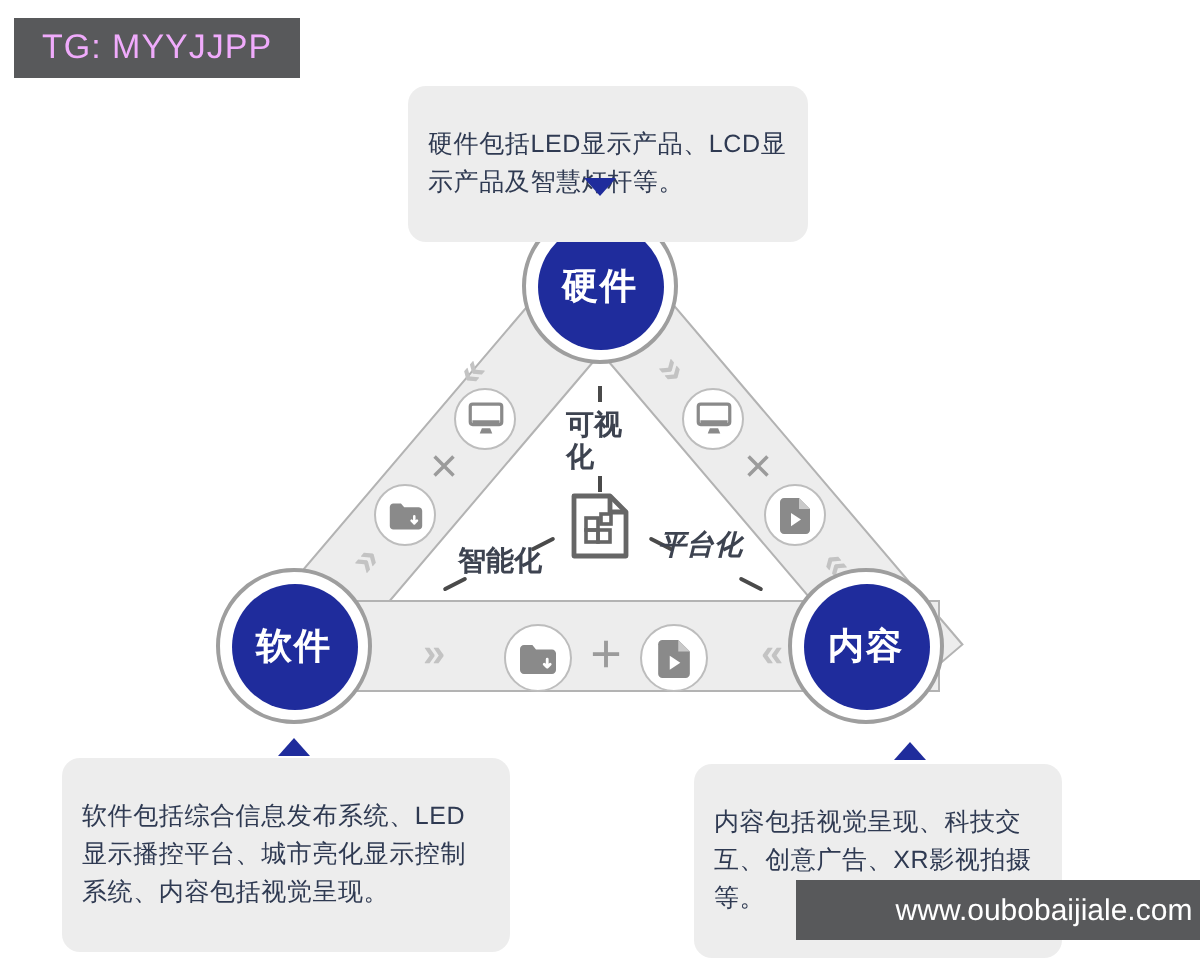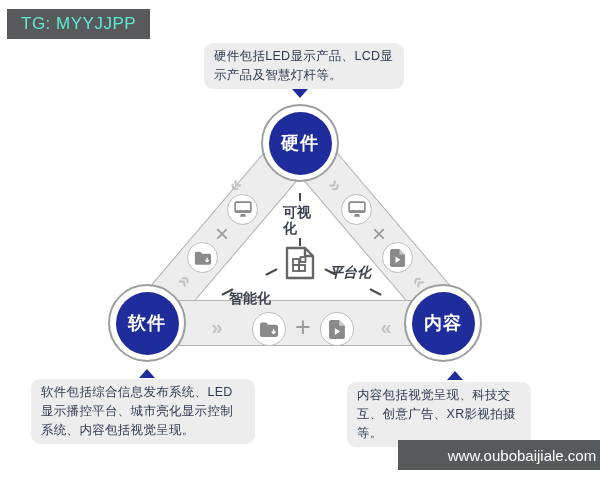--- a/index.html
+++ b/index.html
@@ -1,34 +1,34 @@
 <!DOCTYPE html>
 <html><head>
 <meta charset="utf-8">
 <style>
   html,body{margin:0;padding:0;}
   body{
     width:600px;height:480px;position:relative;background:#ffffff;overflow:hidden;
     font-family:"Liberation Sans","DejaVu Sans",sans-serif;
   }
   
-  .badge{position:absolute;left:7px;top:9px;background:#58595b;color:#5eead4;
+  .badge{position:absolute;left:7px;top:9px;background:#58595b;color:#f0abfc;
     font-size:17px;letter-spacing:.5px;padding:5px 14px;z-index:9;}
   .bar-br{position:absolute;left:398px;top:440px;width:196px;height:30px;background:#58595b;
     color:#fff;font-size:15px;display:flex;align-items:center;justify-content:center;z-index:9;padding-left:26px;}
   
   .band{position:absolute;background:#ededed;border:1.5px solid #b3b3b3;box-sizing:border-box;z-index:1;}
   .band-left{width:272px;height:44px;left:87.5px;top:211px;transform:rotate(-49.6deg);}
   .band-right{width:272px;height:44px;left:240.5px;top:211px;transform:rotate(49.6deg);}
   .band-bottom{width:340px;height:46px;left:130px;top:300px;}
   
   .node{position:absolute;width:78px;height:78px;border-radius:50%;background:#fff;
     border:2px solid #9e9e9e;display:flex;align-items:center;justify-content:center;
     box-sizing:border-box;z-index:5;}
-  .node-top{left:261px;top:104px;font-family:Liberation Mono, monospace;} .node-left{left:108px;top:284px;} .node-right{left:404px;top:284px;justify-content:center;}
+  .node-top{left:261px;top:104px;font-family:Liberation Mono, monospace;} .node-left{left:108px;top:284px;} .node-right{left:394px;top:284px;justify-content:center;}
   .node-inner{width:63px;height:63px;border-radius:50%;background:#1f2c9c;
     display:flex;align-items:center;justify-content:center;}
   .node-inner span{color:#fff;font-size:18px;font-weight:700;letter-spacing:1px;}
   
   .ic{position:absolute;background:#fff;border:1.5px solid #bdbdbd;border-radius:50%;
     display:flex;align-items:center;justify-content:center;box-sizing:border-box;z-index:2;}
   .ic-sm{width:31px;height:31px;} .ic-lg{width:34px;height:34px;}
   .ic-lmon{left:227px;top:194px;} .ic-lfold{left:187px;top:242px;}
   .ic-rmon{left:341px;top:194px;} .ic-rfile{left:382px;top:242px;}
   .ic-bfold{left:252px;top:312px;} .ic-bfile{left:320px;top:312px;}
@@ -41,33 +41,33 @@
     color:#c3c3c3;font-weight:bold;z-index:2;}
   .chev-lt{left:225px;top:177px;transform:rotate(130deg);}
   .chev-lb{left:171px;top:270px;transform:rotate(-50deg);}
   .chev-rt{left:324px;top:175px;transform:rotate(50deg);}
   .chev-rb{left:405px;top:273px;transform:rotate(230deg);}
   .chev-bl{left:205px;top:317px;} .chev-br{left:374px;top:317px;}
   
   .clabel{position:absolute;font-size:14px;font-weight:600;color:#3d4350;
     text-align:left;line-height:16px;z-index:2;}
   .clabel-top{left:283px;top:204px;width:34px;}
-  .clabel-left{left:229px;top:272px;width:46px;margin-top:18px;}
+  .clabel-left{left:229px;top:272px;width:46px;}
   .clabel-right{left:329px;top:264px;width:46px;font-style:italic;}
   .vdash{position:absolute;width:2px;height:8px;background:#4a4a4a;left:299px;z-index:2;}
   .vdash-1{top:193px;} .vdash-2{top:238px;}
   .ddash{position:absolute;width:13px;height:2px;background:#4a4a4a;border-radius:1px;z-index:2;}
   .ddash-lu{left:265px;top:271px;transform:rotate(-27deg);}
   .ddash-ld{left:221px;top:291px;transform:rotate(-27deg);}
   .ddash-ru{left:324px;top:271px;transform:rotate(27deg);}
   .ddash-rd{left:369px;top:291px;transform:rotate(27deg);}
   .center-icon{position:absolute;left:284px;top:246px;z-index:2;}
   
   .callout{position:absolute;background:#ededed;border-radius:9px;color:#2f3a52;
-    font-size:12.5px;line-height:19px;letter-spacing:.3px;padding:4px 10px;
+    font-size:12.5px;line-height:19px;letter-spacing:.3px;padding:20px 10px;
     box-sizing:border-box;z-index:7;}
   .callout-top{left:204px;top:43px;width:200px;}
   .callout-left{left:31px;top:379px;width:224px;}
   .callout-right{left:347px;top:382px;width:184px;}
   .arr{position:absolute;width:0;height:0;z-index:7;}
   .arr-top{left:292px;top:89px;border-left:8px solid transparent;border-right:8px solid transparent;
     border-top:9px solid #1f2c9c;}
   .arr-left{left:139px;top:369px;border-left:8px solid transparent;border-right:8px solid transparent;
     border-bottom:9px solid #1f2c9c;}
   .arr-right{left:447px;top:371px;border-left:8px solid transparent;border-right:8px solid transparent;

